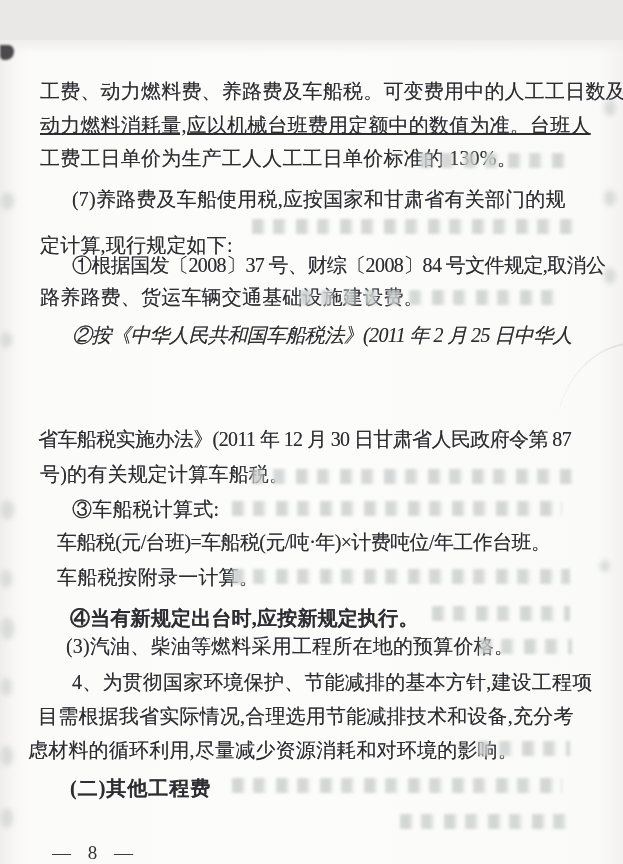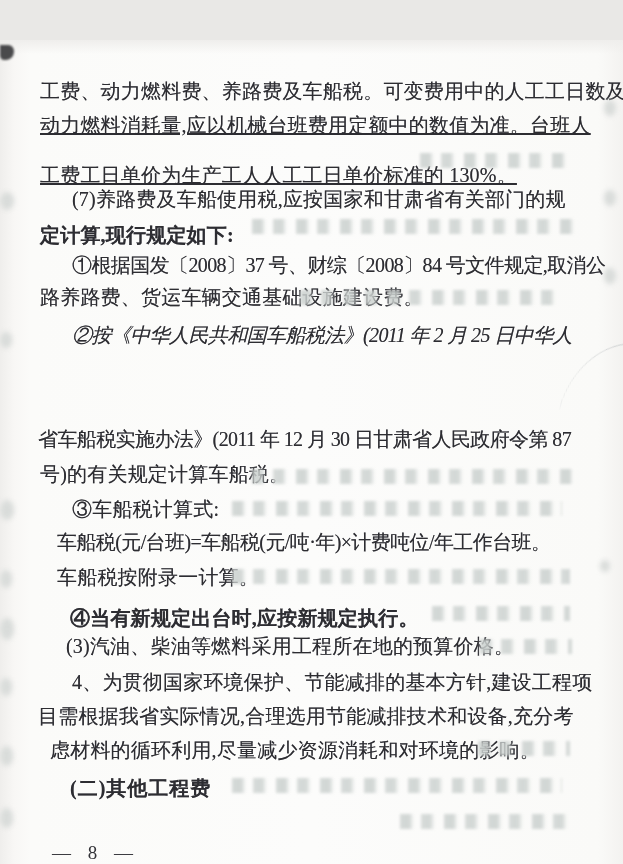--- a/index.html
+++ b/index.html
@@ -76,36 +76,36 @@
 <body>
 
 <div class="page">
 
   <div class="edge-top"></div>
 
   <div class="corner-blot"></div>
 
   <div class="line" style="left:40px; top:40px;">工费、动力燃料费、养路费及车船税。可变费用中的人工工日数及</div>
   <div class="line" style="left:40px; top:74px;text-decoration:underline;">动力燃料消耗量,应以机械台班费用定额中的数值为准。台班人</div>
-  <div class="line" style="left:40px; top:124px;text-decoration:underline;">工费工日单价为生产工人人工工日单价标准的 130%。</div>
+  <div class="line" style="left:40px; top:107px;">工费工日单价为生产工人人工工日单价标准的 130%。</div>
   <div class="line" style="left:72px; top:148px;">(7)养路费及车船使用税,应按国家和甘肃省有关部门的规</div>
-  <div class="line" style="left:40px; top:184px;font-weight:bold;">定计算,现行规定如下:</div>
+  <div class="line" style="left:40px; top:194px;">定计算,现行规定如下:</div>
   <div class="line num" style="left:72px; top:214px;">①根据国发〔2008〕37 号、财综〔2008〕84 号文件规定,取消公</div>
   <div class="line" style="left:40px; top:246px;">路养路费、货运车辆交通基础设施建设费。</div>
   <div class="line num" style="left:72px; top:284px;font-style:italic;">②按《中华人民共和国车船税法》(2011 年 2 月 25 日中华人</div>
   <div class="line num" style="left:38px; top:388px;">省车船税实施办法》(2011 年 12 月 30 日甘肃省人民政府令第 87</div>
   <div class="line" style="left:40px; top:423px;">号)的有关规定计算车船税。</div>
   <div class="line" style="left:72px; top:458px;">③车船税计算式:</div>
   <div class="line num" style="left:57px; top:491px;">车船税(元/台班)=车船税(元/吨·年)×计费吨位/年工作台班。</div>
   <div class="line" style="left:57px; top:526px;">车船税按附录一计算。</div>
   <div class="line" style="left:70px; top:567px;font-weight:bold;">④当有新规定出台时,应按新规定执行。</div>
   <div class="line" style="left:66px; top:595px;">(3)汽油、柴油等燃料采用工程所在地的预算价格。</div>
   <div class="line" style="left:72px; top:631px;">4、为贯彻国家环境保护、节能减排的基本方针,建设工程项</div>
   <div class="line" style="left:38px; top:665px;">目需根据我省实际情况,合理选用节能减排技术和设备,充分考</div>
-  <div class="line" style="left:50px; top:699px;">虑材料的循环利用,尽量减少资源消耗和对环境的影响。</div>
+  <div class="line" style="left:28px; top:699px;">虑材料的循环利用,尽量减少资源消耗和对环境的影响。</div>
   <div class="line heading" style="left:70px; top:737px;">(二)其他工程费</div>
 
   <div class="page-number">— 8 —</div>
 
   <div class="ghost" style="left:420px; top:113px; width:150px;"></div>
   <div class="ghost" style="left:252px; top:179px; width:325px;"></div>
   <div class="ghost" style="left:300px; top:250px; width:262px;"></div>
   <div class="ghost" style="left:252px; top:429px; width:320px;"></div>
   <div class="ghost" style="left:232px; top:461px; width:330px;"></div>
   <div class="ghost" style="left:232px; top:529px; width:338px;"></div>

